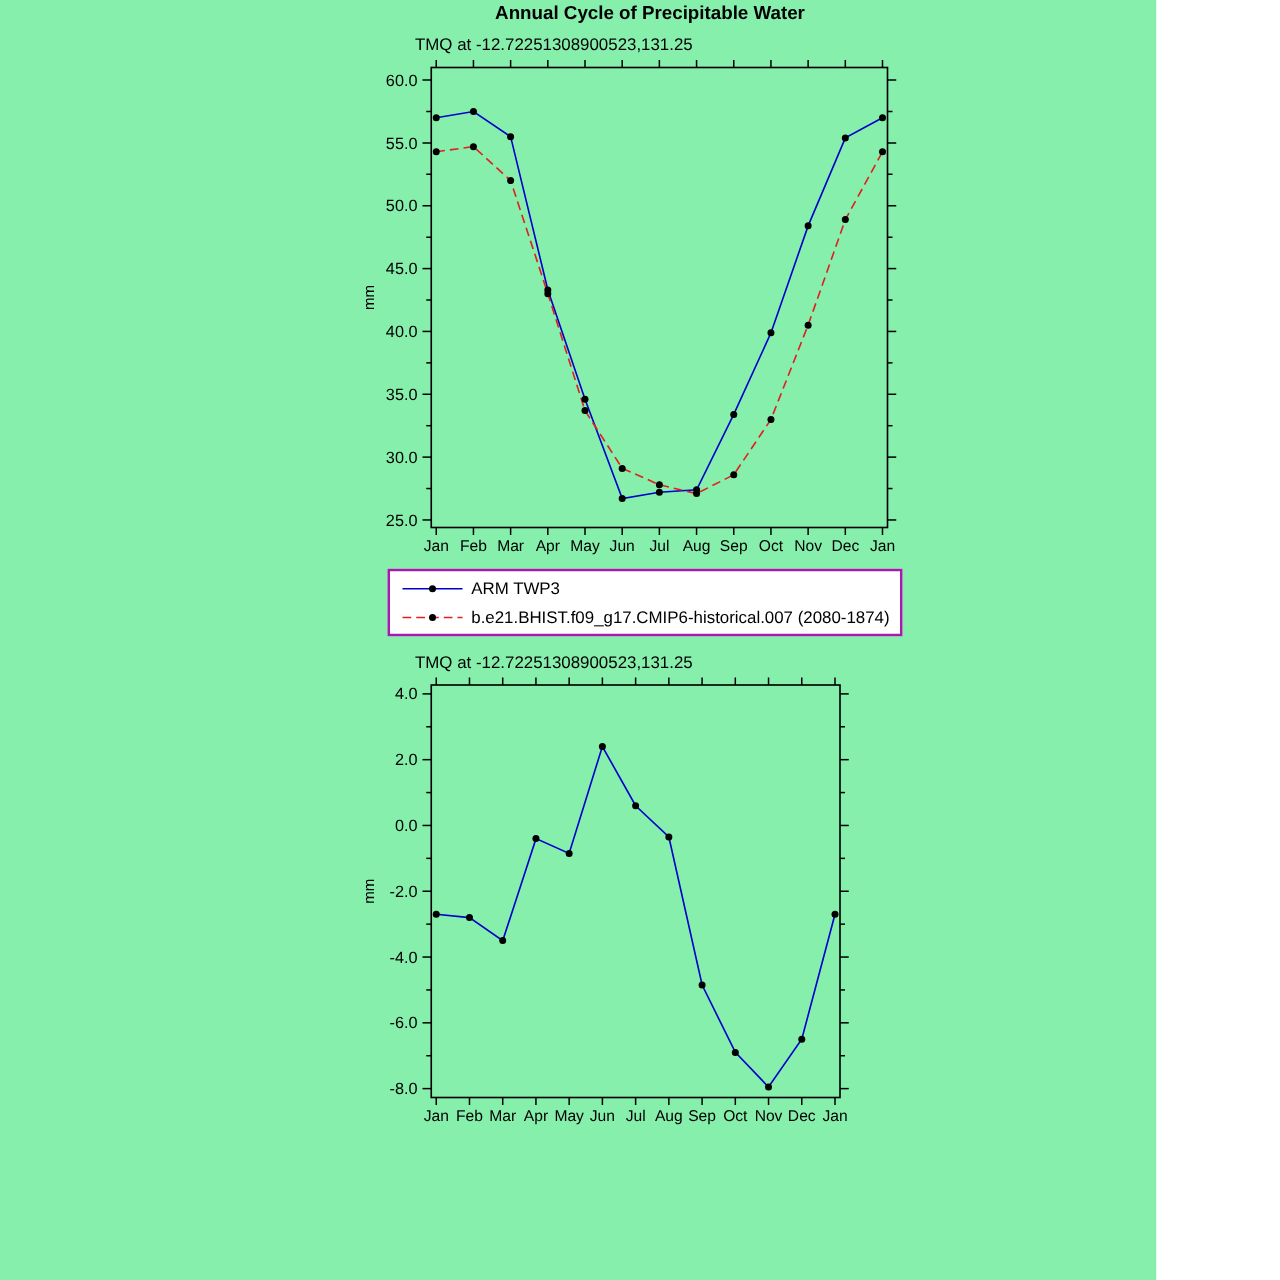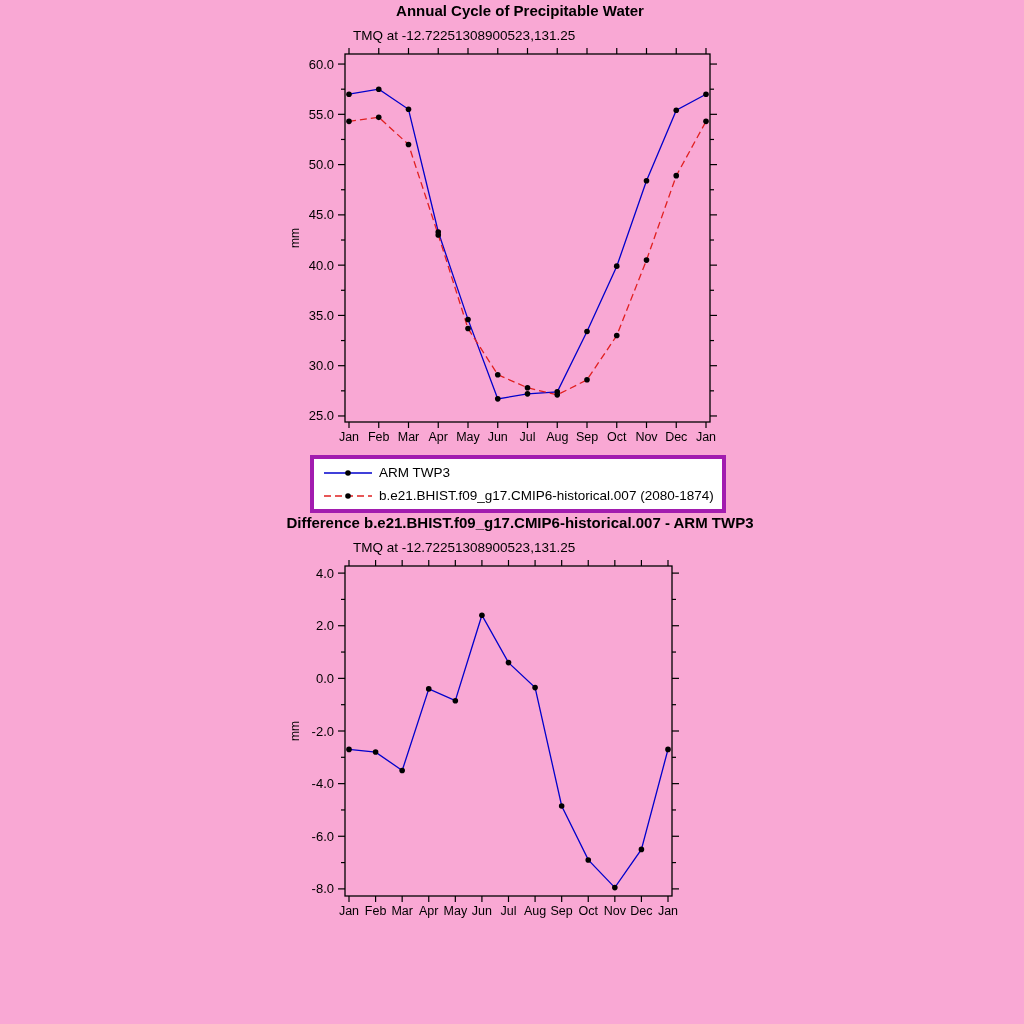--- a/index.html
+++ b/index.html
@@ -1,22 +1,22 @@
 <!DOCTYPE html>
 <html><head>
 <meta charset="utf-8">
 <style>
   html, body { margin: 0; padding: 0; background: #ffffff; }
   body { font-family: "Liberation Sans", sans-serif; color: #000; }
-  .page { position: relative; width: 1024px; height: 1024px; background: #f9a8d4; overflow: hidden; }
+  .page { position: relative; width: 925px; height: 1024px; background: #86efac; overflow: hidden; }
   .chart { position: absolute; width: 480px; }
   .chart-title { font-weight: bold; font-size: 15px; line-height: 18px; text-align: center; color: #000; white-space: nowrap; }
-  .chart-subtitle { font-size: 13.5px; line-height: 16px; margin-left: 73px; margin-top: 8px; color: #000; white-space: nowrap; }
+  .chart-subtitle { font-size: 13.5px; line-height: 16px; margin-left: 52px; margin-top: 8px; color: #000; white-space: nowrap; }
   .plot-svg { display: block; margin-top: 2px; }
-  .legend-box { position: absolute; border: 4px solid #a21caf; background: #fff; padding: 2px 8px; display: flex; flex-direction: column; justify-content: center; }
+  .legend-box { position: absolute; border: 2px solid #a21caf; background: #fff; padding: 2px 8px; display: flex; flex-direction: column; justify-content: center; }
   .legend-row { display: flex; align-items: center; gap: 5px; height: 23px; }
   .legend-label { font-size: 13.5px; color: #000; white-space: nowrap; }
   svg text { font-family: "Liberation Sans", sans-serif; fill: #000; }
 </style>
 </head>
 <body>
 
 <div class="page">
 
   <div class="chart" style="left:280px; top:2px;">
@@ -144,21 +144,20 @@
     <div class="legend-row">
       <svg width="52" height="14">
           <line x1="2" y1="7" x2="50" y2="7" stroke="#e02020" stroke-width="1.3" stroke-dasharray="7,4"></line>
           <circle cx="26" cy="7" r="2.8" fill="#000000"></circle>
         </svg>
       <span class="legend-label">b.e21.BHIST.f09_g17.CMIP6-historical.007 (2080-1874)</span>
     </div>
   </div>
 
   <div class="chart" style="left:280px; top:514px;">
-    <div class="chart-title">Difference b.e21.BHIST.f09_g17.CMIP6-historical.007 - ARM TWP3</div>
     <div class="chart-subtitle">TMQ at -12.72251308900523,131.25</div>
     <svg class="plot-svg" width="480" height="364">
         <rect x="65" y="8" width="327" height="330" fill="none" stroke="#000" stroke-width="1.3"></rect>
         <line x1="65" y1="330.89473684210526" x2="58" y2="330.89473684210526" stroke="#000" stroke-width="1.2"></line>
         <line x1="392" y1="330.89473684210526" x2="399" y2="330.89473684210526" stroke="#000" stroke-width="1.2"></line>
         <text x="54" y="335.39473684210526" font-size="13" text-anchor="end">-8.0</text>
         <line x1="65" y1="278.2631578947369" x2="58" y2="278.2631578947369" stroke="#000" stroke-width="1.2"></line>
         <line x1="392" y1="278.2631578947369" x2="399" y2="278.2631578947369" stroke="#000" stroke-width="1.2"></line>
         <text x="54" y="282.7631578947369" font-size="13" text-anchor="end">-6.0</text>
         <line x1="65" y1="225.6315789473684" x2="58" y2="225.6315789473684" stroke="#000" stroke-width="1.2"></line>

